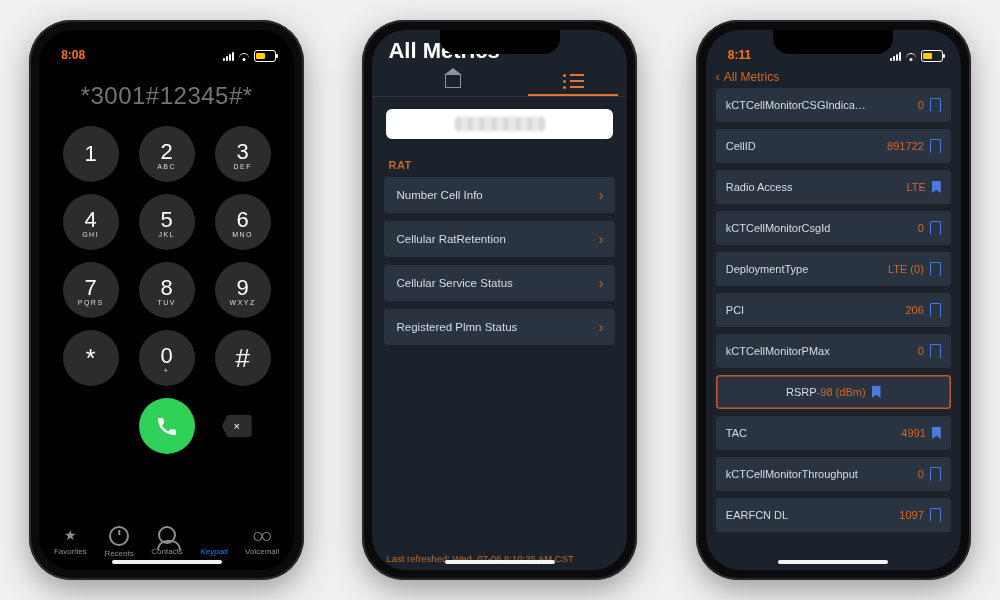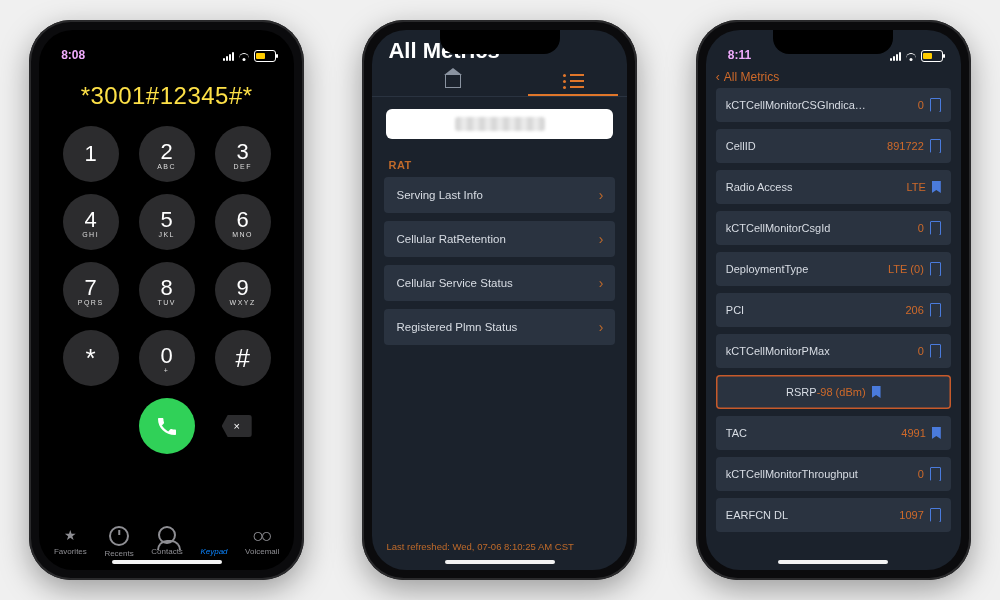--- a/index.html
+++ b/index.html
@@ -48,21 +48,21 @@
     border-bottom-left-radius: 16px;
     border-bottom-right-radius: 16px;
     z-index: 50;
   }
   .status-bar {
     height: 34px;
     display: flex;
     justify-content: space-between;
     align-items: flex-end;
     padding: 0 18px 2px 22px;
-    color: #f0abfc;
+    color: #f97316;
     font-size: 12px;
     font-weight: 600;
     box-sizing: border-box;
   }
   .status-icons { display: flex; gap: 4px; align-items: center; }
   .sig {
     display: inline-flex; gap: 1px; align-items: flex-end;
   }
   .sig i { width: 2px; background: #fff; display: inline-block; border-radius: 1px;}
   .sig i:nth-child(1){height:3px}
@@ -88,21 +88,21 @@
   .batt::after { content:""; position:absolute; right:-3px; top:3px; width:2px; height:4px; background:#fff; border-radius:1px;}
   .batt i { display:block; width:9px; height:6px; margin-left:1px; background:#ffcc00; border-radius:1px;}
   .home-indicator {
     position: absolute; bottom: 6px; left: 50%; transform: translateX(-50%);
     width: 110px; height: 4px; background: #fff; border-radius: 3px; opacity: .95;
   }
 
   
   .dialer-number {
     text-align: center;
-    color: #fde047;
+    color: #737373;
     font-size: 24px;
     font-weight: 400;
     letter-spacing: .5px;
     margin-top: 18px;
   }
   .add-number {
     text-align: center;
     color: #0a84ff;
     font-size: 11px;
     margin-top: 4px;
@@ -214,21 +214,21 @@
     margin: 0 12px 8px 12px;
     background:#2a3340;
     border-radius:4px;
     height:36px;
     display:flex; align-items:center; justify-content:space-between;
     padding: 0 12px;
     color:#d8dde4; font-size:11.5px;
   }
   .chev { color:#bf6a2a; font-size:14px; }
   .p2-footer {
-    position:absolute; bottom:18px; left:14px;
+    position:absolute; bottom:6px; left:14px;
     color:#bf6a2a; font-size:9.5px;
   }
 
   
   .p3-back {
     display:flex; align-items:center; gap:4px;
     color:#cf6a2a; font-size:12px;
     padding: 6px 10px 4px 10px;
   }
   .p3-list { padding: 0 10px; }
@@ -397,21 +397,21 @@
         </div>
       </div>
 
       <div class="p2-search">
         <div class="blur"></div>
       </div>
 
       <div class="p2-section">RAT</div>
       <div id="p2rat">
           <div class="p2-row">
-            <span>Serving Last Info</span>
+            <span>Number Cell Info</span>
             <span class="chev">›</span>
           </div>
         </div>
       <div id="p2misc">
           <div class="p2-row">
             <span>Cellular RatRetention</span>
             <span class="chev">›</span>
           </div>
           <div class="p2-row">
             <span>Cellular Service Status</span>

